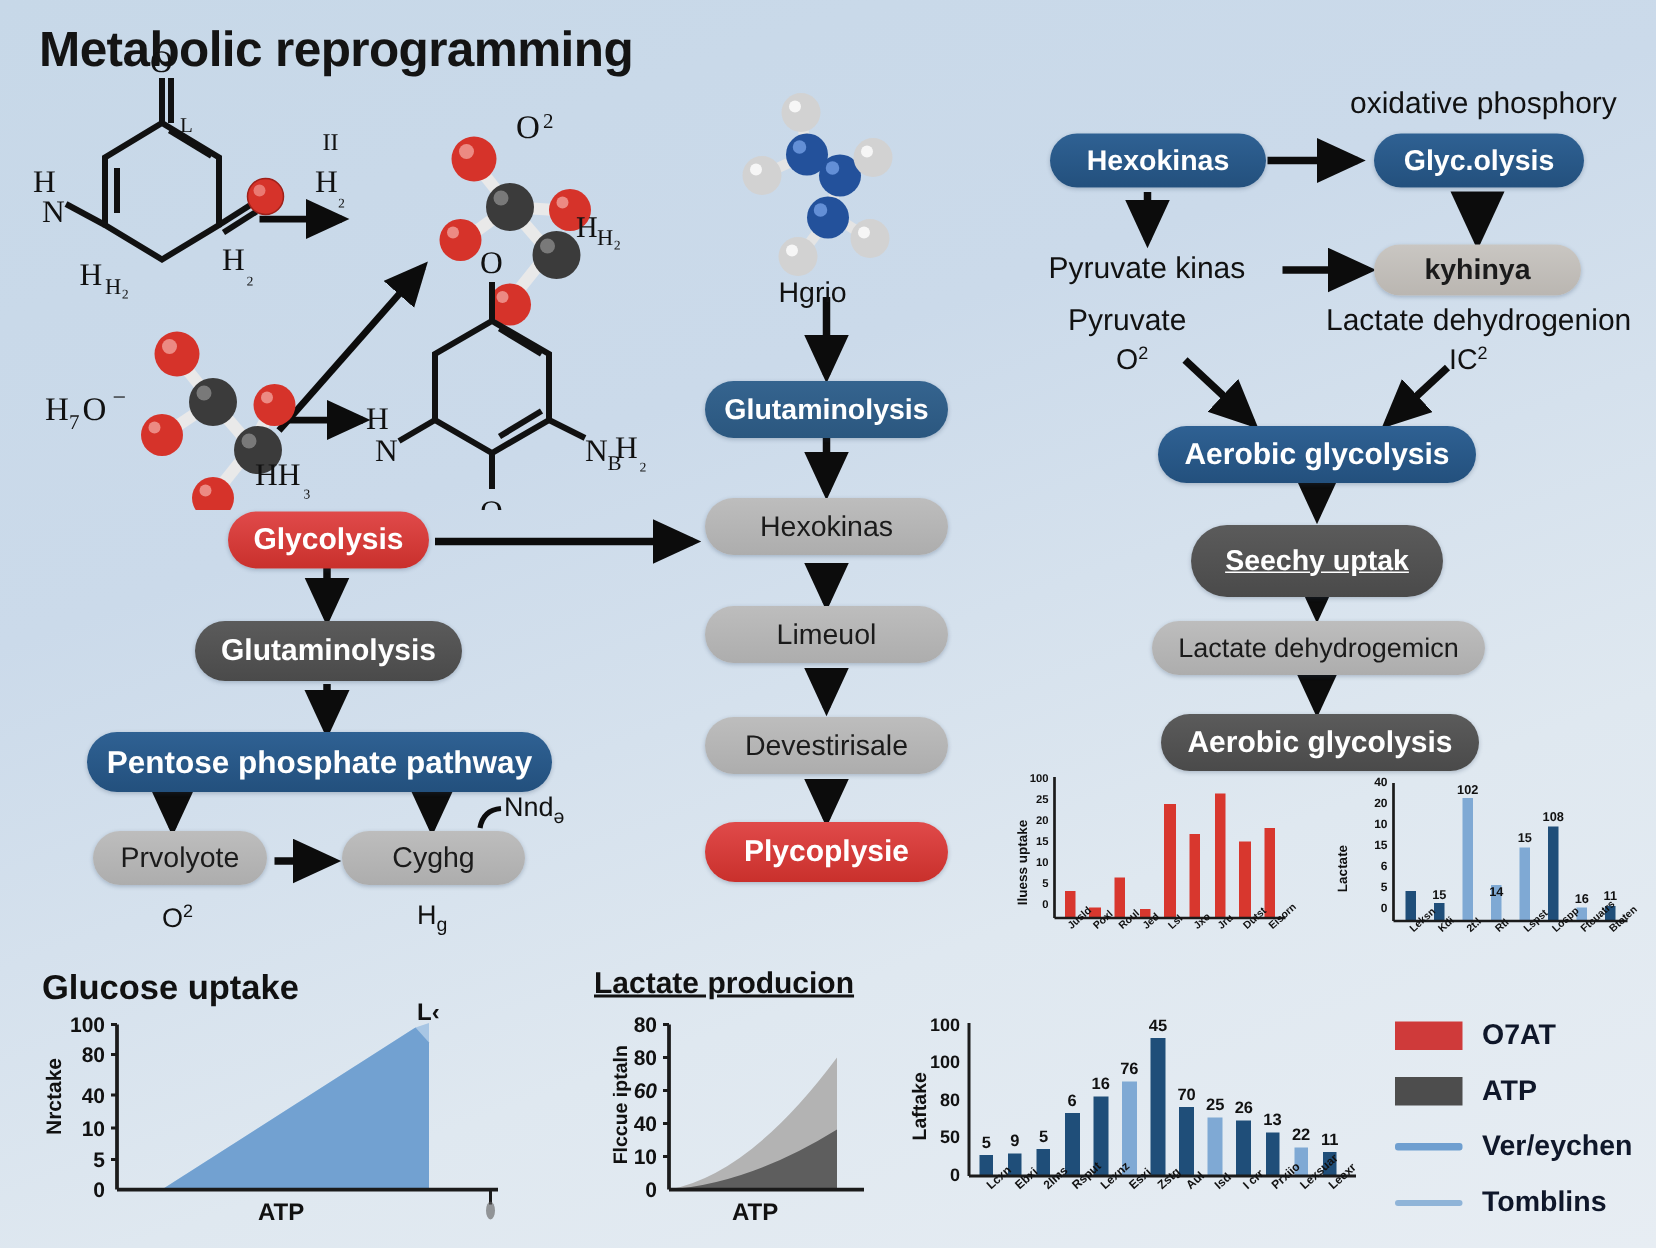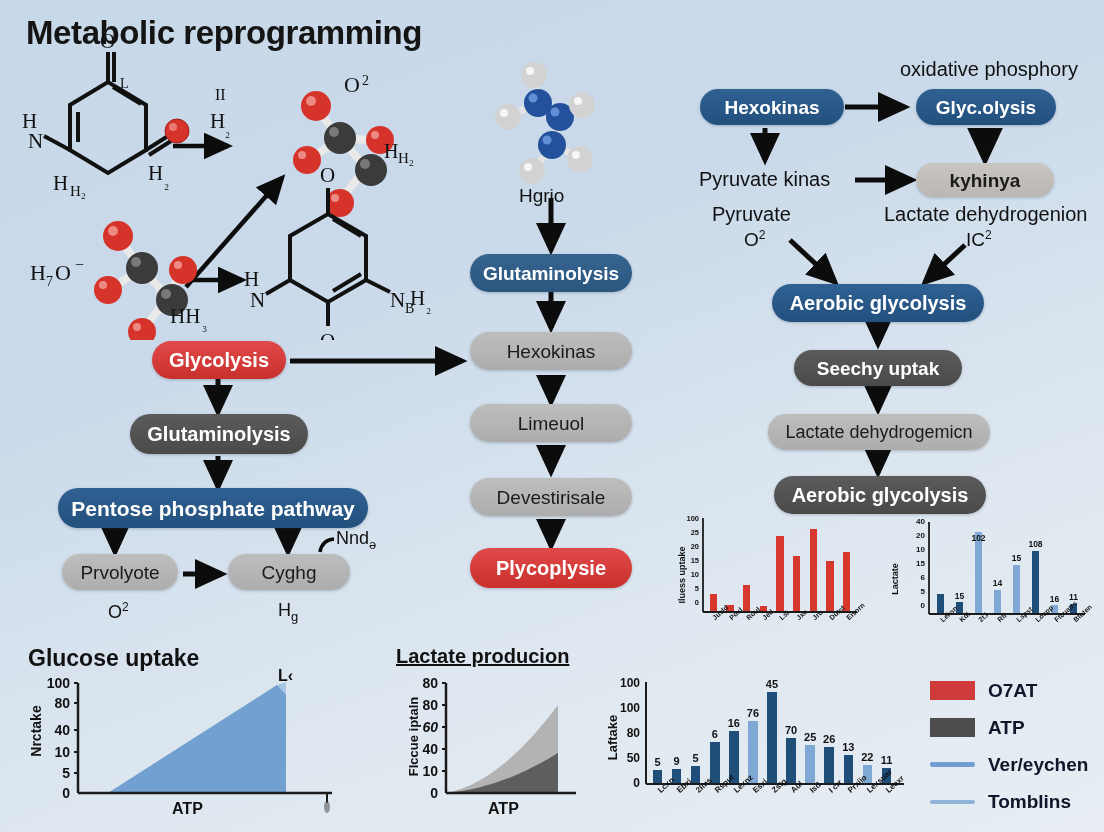--- a/index.html
+++ b/index.html
@@ -260,21 +260,21 @@
 <div class="plain" style="left:712px;top:203px;font-size:20px;">Pyruvate</div>
 <div class="plain" style="left:744px;top:228px;font-size:19px;">
   <span>O</span><sup style="font-size:12px;">2</sup>
 </div>
 <div class="plain" style="left:884px;top:203px;font-size:20px;">Lactate dehydrogenion</div>
 <div class="plain" style="left:966px;top:228px;font-size:19px;">
   <span>IC</span><sup style="font-size:12px;">2</sup>
 </div>
 
 <div class="pill navy" style="left:772px;top:284px;width:212px;height:38px;font-size:20px;">Aerobic glycolysis</div>
-<div class="pill dark" style="left:794px;top:350px;width:168px;height:36px;font-size:19px;">Seechy uptak</div>
+<div class="pill dark" style="left:794px;top:350px;width:168px;height:48px;font-size:19px;text-decoration:underline;">Seechy uptak</div>
 <div class="pill gray" style="left:768px;top:414px;width:222px;height:36px;font-size:18px;font-weight:normal;">Lactate dehydrogemicn</div>
 <div class="pill dark" style="left:774px;top:476px;width:212px;height:38px;font-size:20px;">Aerobic glycolysis</div>
 
 <div class="chartbox" style="left:22px;top:645px;width:340px;height:180px;">
   <div class="ctitle" style="left:6px;top:0;font-size:23px;">Glucose uptake</div>
   <div class="ylab" style="left:-12px;top:78px;font-size:14px;transform:rotate(-90deg);">Nrctake</div>
   <svg style="position:absolute;left:0;top:0;width:340px;height:180px;">
     <polygon points="86,148 264,148 264,37 255,40" fill="#a8c6e4"></polygon>
     <polygon points="86,148 264,148 264,50 255,40" fill="#6f9fd0" opacity=".95"></polygon>
     <line x1="56" y1="148" x2="310" y2="148" stroke="#1b1b1b" stroke-width="2.5"></line>
@@ -368,23 +368,23 @@
       <div class="tick" style="font-size: 8px; left: 8px; width: 32px; top: 47px;">15</div>
       <div class="tick" style="font-size: 8px; left: 8px; width: 32px; top: 61px;">6</div>
       <div class="tick" style="font-size: 8px; left: 8px; width: 32px; top: 75px;">5</div>
       <div class="tick" style="font-size: 8px; left: 8px; width: 32px; top: 89px;">0</div>
     </div>
   <div id="bs-plot" style="position:absolute;left:46px;top:10px;width:152px;height:92px;">
       <div class="bar" style="left: 5.51px; width: 7.98px; height: 20.4444px; background: rgb(31, 78, 121);"></div>
       <div class="bar" style="left: 24.51px; width: 7.98px; height: 11.9259px; background: rgb(31, 78, 121);"></div>
       <div class="vlabel" style="font-size: 8.5px; left: 19px; width: 19px; top: 68.5741px;">15</div>
       <div class="bar" style="left: 43.51px; width: 7.98px; height: 81.7778px; background: rgb(127, 169, 212);"></div>
-      <div class="vlabel" style="font-size: 8.5px; left: 38px; width: 19px; top: -1.27778px; margin-top: 12px;">102</div>
+      <div class="vlabel" style="font-size: 8.5px; left: 38px; width: 19px; top: -1.27778px;">102</div>
       <div class="bar" style="left: 62.51px; width: 7.98px; height: 23.8519px; background: rgb(127, 169, 212);"></div>
-      <div class="vlabel" style="font-size: 8.5px; left: 57px; width: 19px; top: 56px;">14</div>
+      <div class="vlabel" style="font-size: 8.5px; left: 57px; width: 19px; top: 67px;">14</div>
       <div class="bar" style="left: 81.51px; width: 7.98px; height: 49.4074px; background: rgb(127, 169, 212);"></div>
       <div class="vlabel" style="font-size: 8.5px; left: 76px; width: 19px; top: 31.0926px;">15</div>
       <div class="bar" style="left: 100.51px; width: 7.98px; height: 63.037px; background: rgb(31, 78, 121);"></div>
       <div class="vlabel" style="font-size: 8.5px; left: 95px; width: 19px; top: 17.463px;">108</div>
       <div class="bar" style="left: 119.51px; width: 7.98px; height: 8.51852px; background: rgb(127, 169, 212);"></div>
       <div class="vlabel" style="font-size: 8.5px; left: 114px; width: 19px; top: 71.9815px;">16</div>
       <div class="bar" style="left: 138.51px; width: 7.98px; height: 10.2222px; background: rgb(31, 78, 121);"></div>
       <div class="vlabel" style="font-size: 8.5px; left: 133px; width: 19px; top: 70.2778px;">11</div>
     </div>
   <svg style="position:absolute;left:0;top:0;width:212px;height:132px;">

